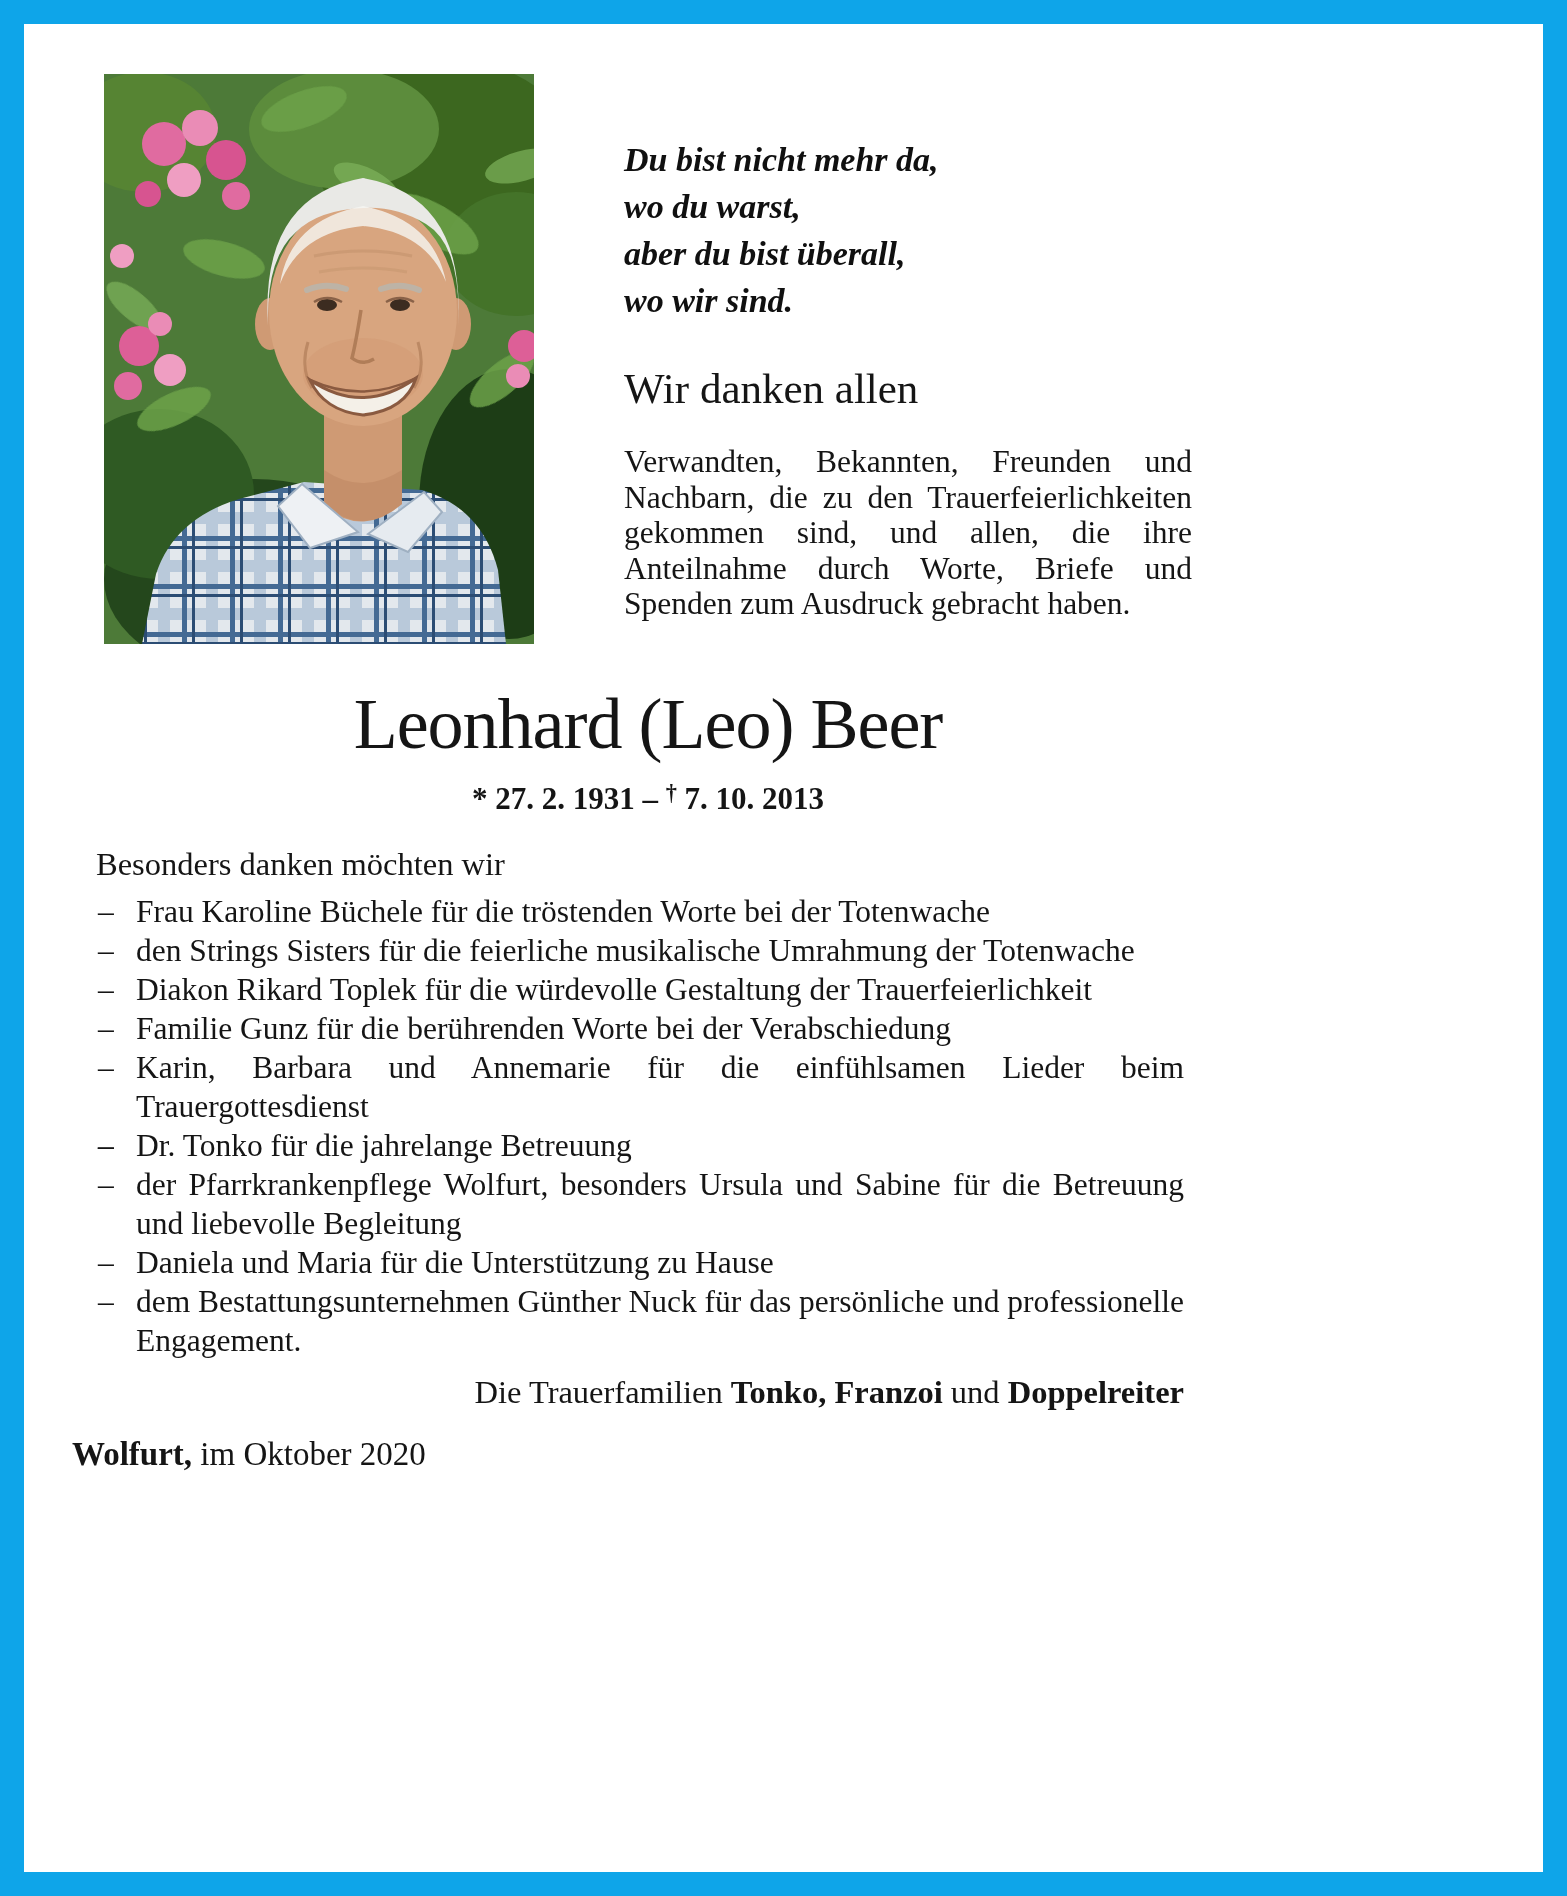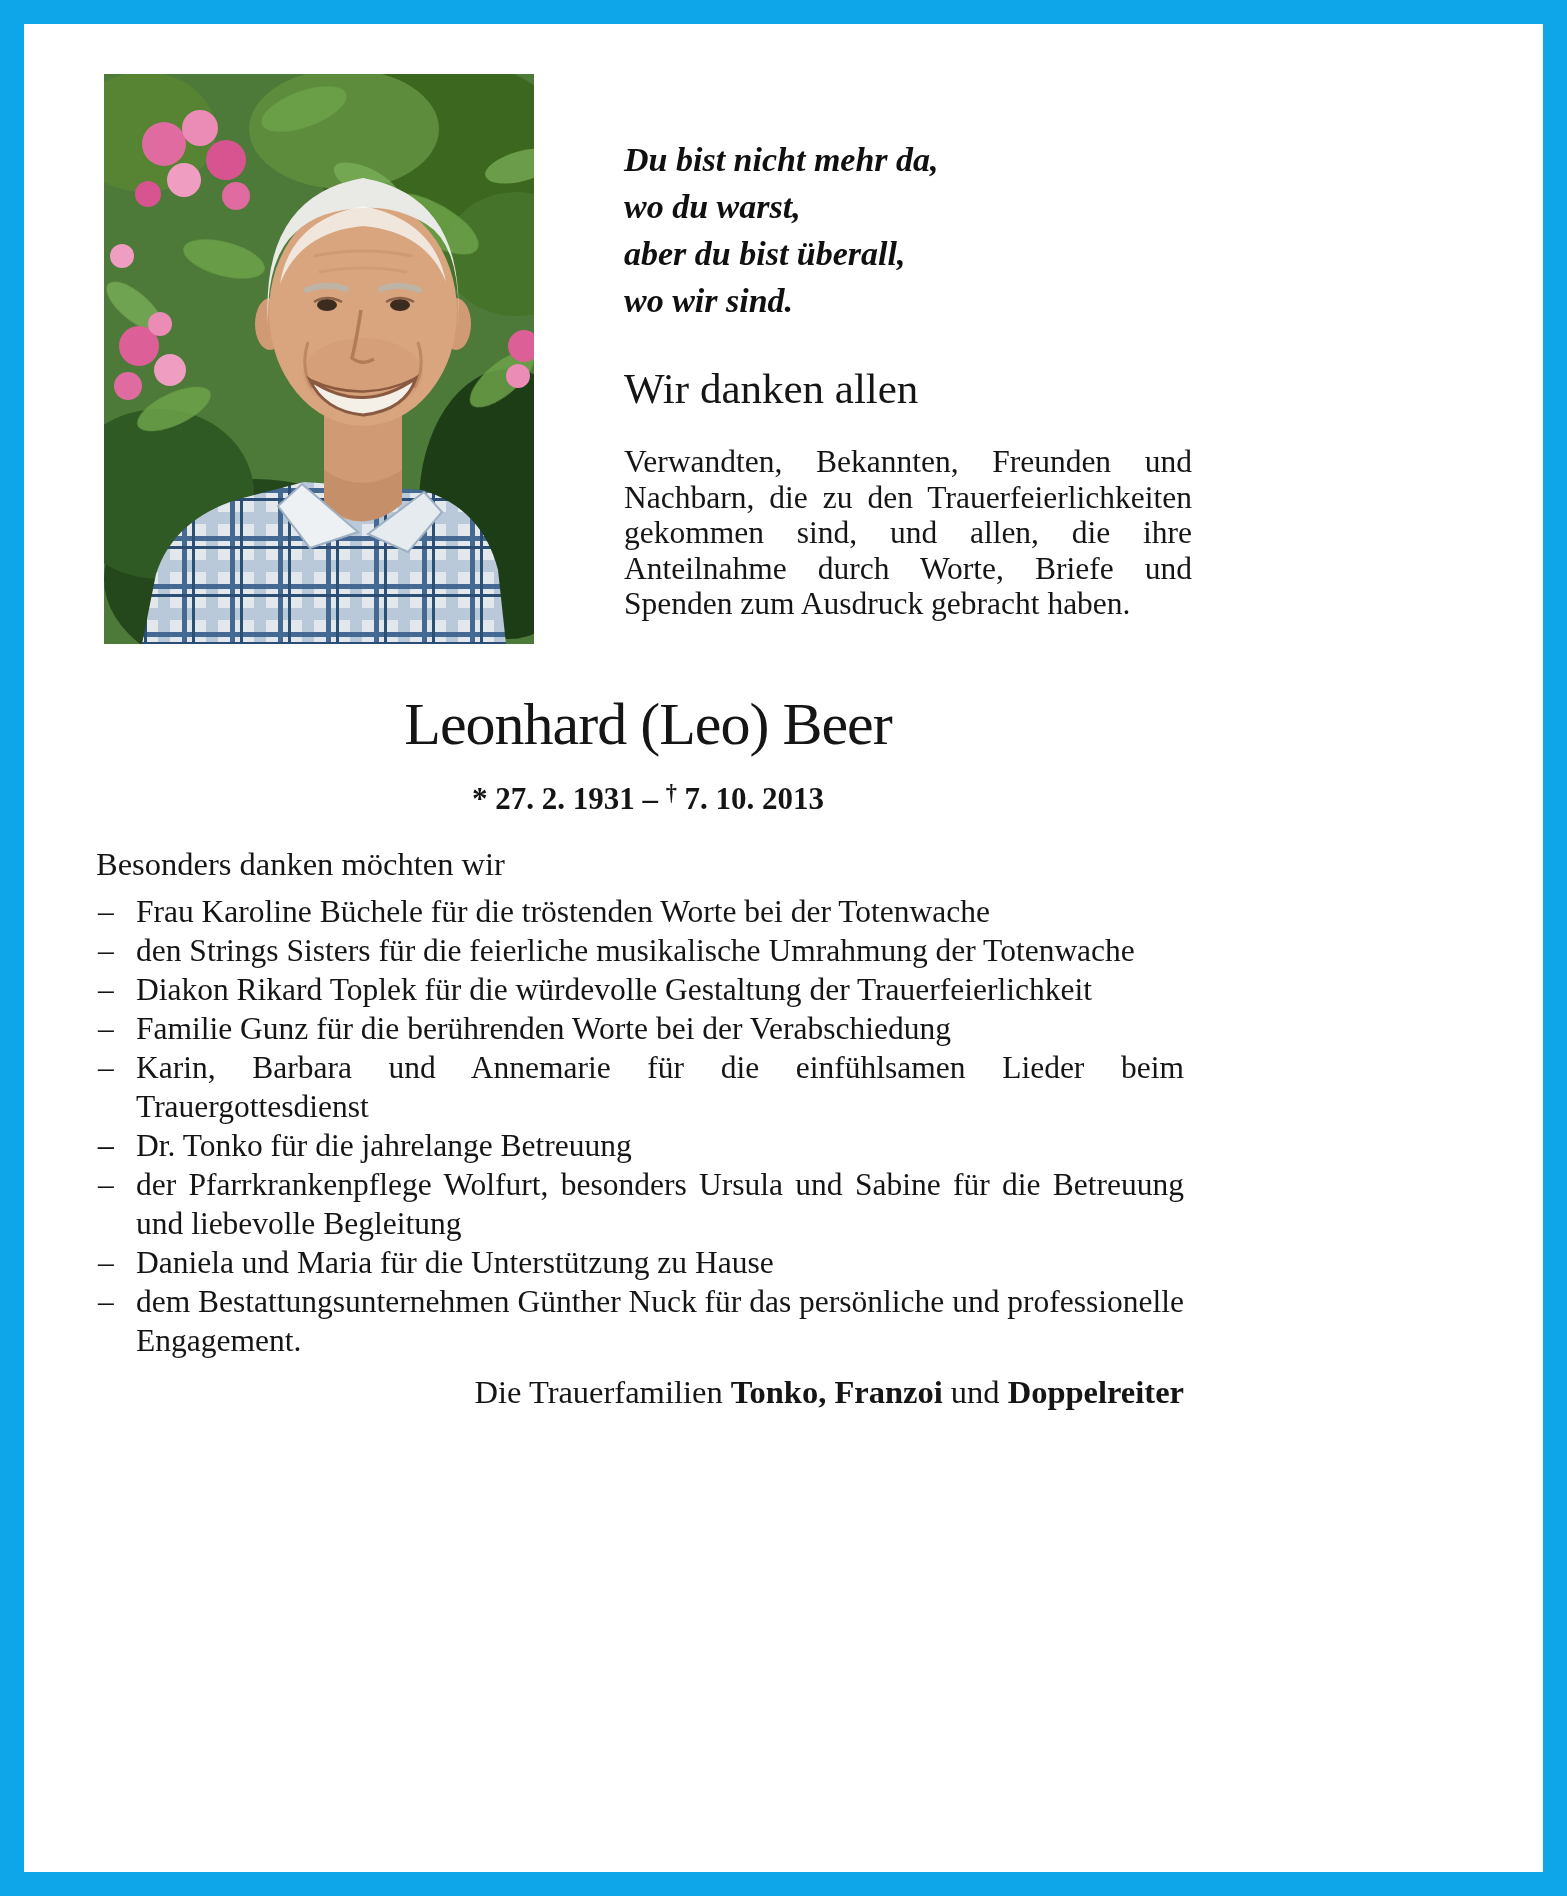--- a/index.html
+++ b/index.html
@@ -37,21 +37,21 @@
   .thanks-heading { margin-top: 40px; font-size: 43px; line-height: 50px; font-weight: normal; }
   .thanks-body {
     margin-top: 30px;
     font-size: 31.5px; line-height: 35.5px;
     text-align: justify;
     hyphens: auto;
   }
 
   
   .name-block { position: absolute; left: 80px; top: 648px; width: 1088px; text-align: center; }
-  .name { font-size: 60px; line-height: 104px; font-weight: normal; letter-spacing: -1px; }
+  .name { font-size: 72px; line-height: 104px; font-weight: normal; letter-spacing: -1px; }
   .dates { margin-top: 4px; font-size: 31px; font-weight: bold; }
   .dates .dagger { font-size: 0.72em; vertical-align: 0.42em; }
 
   
   .lower { position: absolute; left: 72px; top: 818px; width: 1088px; }
   .lead { font-size: 32.5px; line-height: 44px; }
   .thanks-list { list-style: none; margin-top: 6px; }
   .thanks-item {
     position: relative;
     padding-left: 40px;
@@ -217,16 +217,17 @@
 
           <li class="thanks-item"><span class="dash">–</span><span>der Pfarrkrankenpflege Wolfurt, besonders Ursula und Sabine für die Betreuung und liebevolle Begleitung</span></li>
 
           <li class="thanks-item"><span class="dash">–</span><span>Daniela und Maria für die Unterstützung zu Hause</span></li>
 
           <li class="thanks-item"><span class="dash">–</span><span>dem Bestattungsunternehmen Günther Nuck für das persönliche und professionelle Engagement.</span></li>
         </ul>
 
       <div class="families"><span>Die Trauerfamilien </span><span class="b">Tonko, Franzoi</span><span> und </span><span class="b">Doppelreiter</span></div>
 
+      <div class="placeline"><span class="b">Wolfurt,</span><span> im Oktober 2020</span></div>
     </div>
 
   </div>
 </div>
 
 </body></html>

